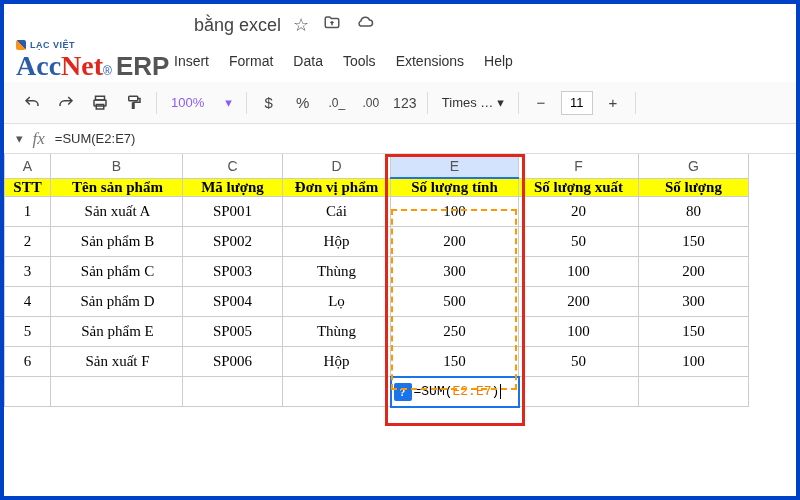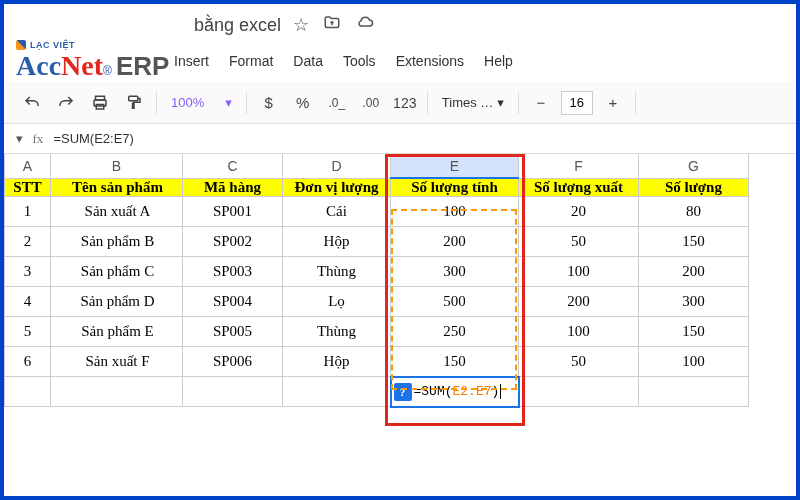--- a/index.html
+++ b/index.html
@@ -24,21 +24,21 @@
   
   .toolbar { display: flex; align-items: center; height: 42px; padding: 0 14px; gap: 6px; background: #fafafa; border-bottom: 1px solid #e0e0e0; margin-top: 6px; }
   .tb-btn { width: 28px; height: 28px; display: flex; align-items: center; justify-content: center; border-radius: 4px; cursor: pointer; color: #444; font-size: 15px; }
   .tb-sep { width: 1px; height: 22px; background: #ddd; margin: 0 2px; }
   .tb-zoom { font-size: 13px; color: #8b5cf6; padding: 0 6px; display: flex; align-items: center; gap: 21px; cursor: pointer; }
   .tb-font { font-size: 13px; color: #333; padding: 0 6px; display: flex; gap: 4px; cursor: pointer; }
   .tb-size { border: 1px solid #ccc; width: 32px; height: 24px; text-align: center; line-height: 22px; font-size: 13px; background: #fff; }
   
   .formulabar { display: flex; align-items: center; height: 30px; padding: 0 12px; border-bottom: 1px solid #ddd; gap: 10px; }
   .fb-name { display: flex; align-items: center; gap: 6px; font-size: 13px; color: #555; }
-  .fb-fx { font-family: Georgia, serif; color: #777; font-size: 13px; }
+  .fb-fx { font-style: italic; font-family: Georgia, serif; color: #777; font-size: 17px; }
   .fb-formula { font-size: 13px; color: #333; }
   
   .sheet-wrap { position: relative; }
   .sheet { border-collapse: collapse; table-layout: fixed; }
   .sheet th, .sheet td { border: 1px solid #ccc; font-size: 14px; text-align: center; overflow: hidden; white-space: nowrap; }
   .sheet th.col-hdr { height: 24px; background: #fff; font-weight: normal; color: #555; border-top: none; }
   .col-A { width: 46px; }
   .col-B { width: 132px; }
   .col-C { width: 100px; }
   .col-D { width: 108px; }
@@ -145,21 +145,21 @@
   <div class="tb-btn" style="font-size:12px">.0_</div>
   <div class="tb-btn" style="font-size:12px">.00</div>
   <div class="tb-btn" style="font-size:14px">123</div>
   <div class="tb-sep"></div>
   <div class="tb-font">
       <span>Times …</span> 
       <span>▾</span>
     </div>
   <div class="tb-sep"></div>
   <div class="tb-btn">−</div>
-  <div class="tb-size">16</div>
+  <div class="tb-size">11</div>
   <div class="tb-btn">+</div>
   <div class="tb-sep"></div>
 </div>
 
 <div class="formulabar">
   <div class="fb-name">
       <span>▾</span>
     </div>
   <span class="fb-fx">fx</span>
   <span class="fb-formula">=SUM(E2:E7)</span>
@@ -182,22 +182,22 @@
     <th class="col-hdr">B</th>
     <th class="col-hdr">C</th>
     <th class="col-hdr">D</th>
     <th class="col-hdr sel-col-hdr sel-col-hdr-line">E</th>
     <th class="col-hdr">F</th>
     <th class="col-hdr">G</th>
   </tr>
   <tr class="hdr-row">
     <td>STT</td>
     <td class="left">Tên sản phẩm</td>
-    <td>Mã hàng</td>
-    <td>Đơn vị lượng</td>
+    <td>Mã lượng</td>
+    <td>Đơn vị phẩm</td>
     <td>Số lượng tính</td>
     <td>Số lượng xuất</td>
     <td>Số lượng</td>
   </tr>
   <tr class="data-row">
     <td>1</td>
     <td class="left">Sản xuất A</td>
     <td>SP001</td>
     <td>Cái</td>
     <td>100</td>

